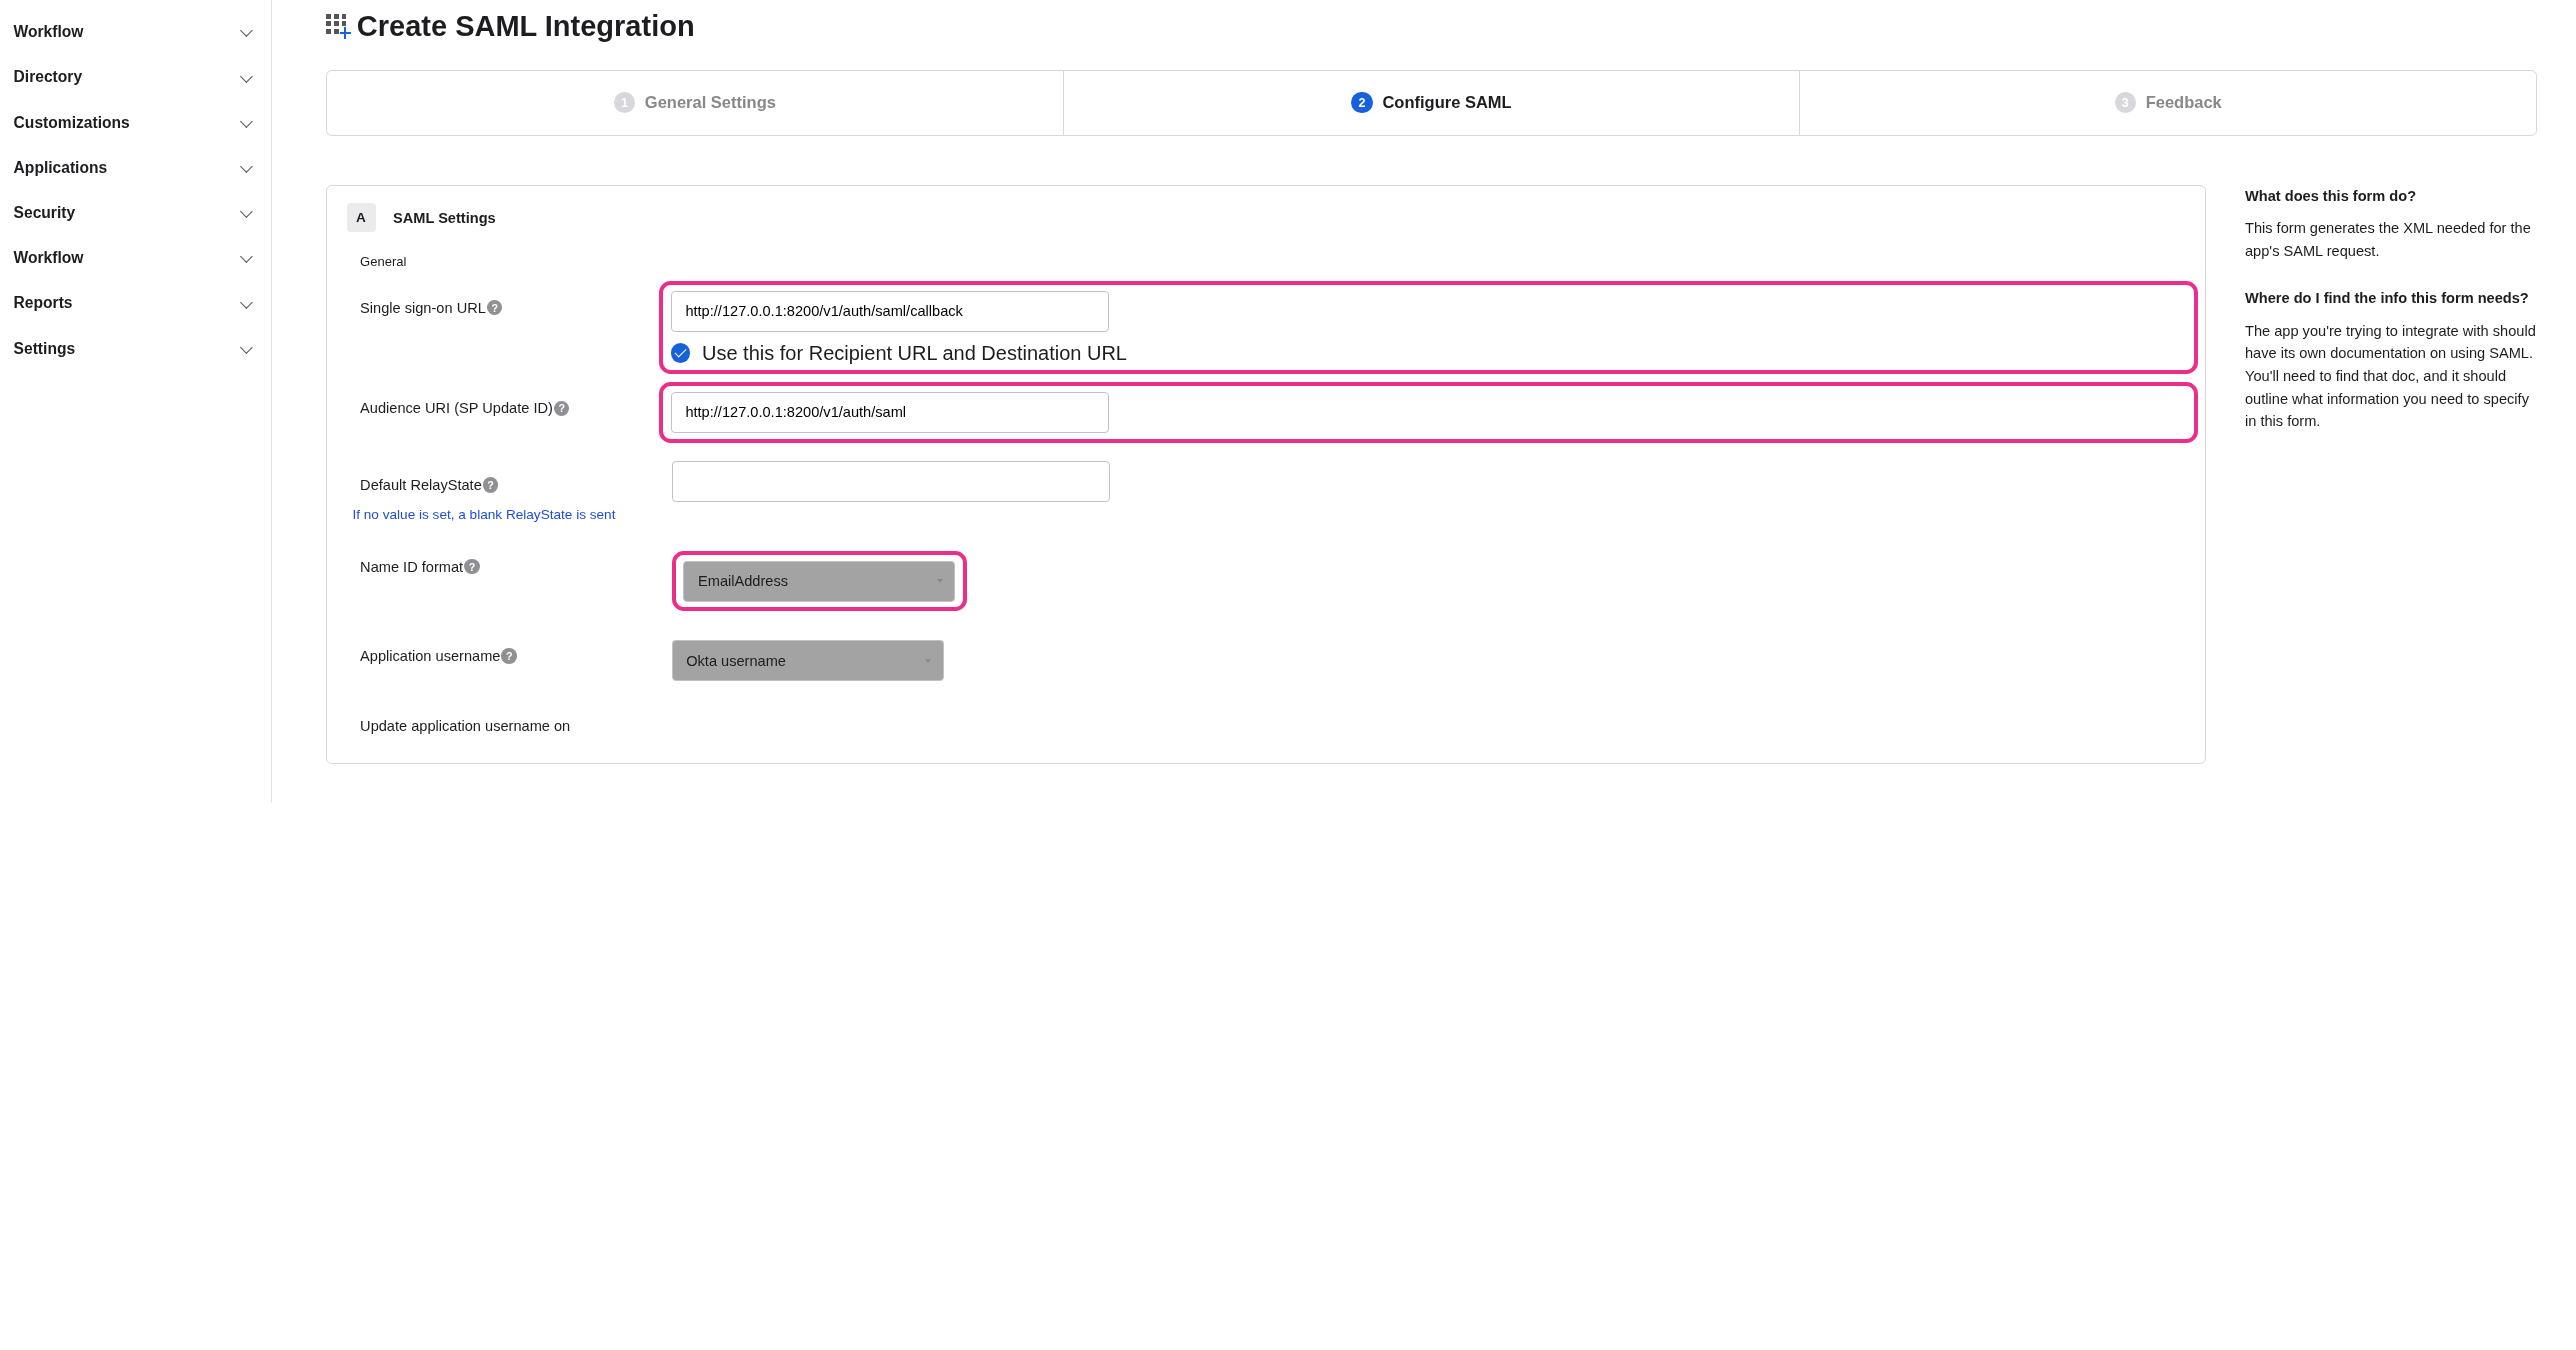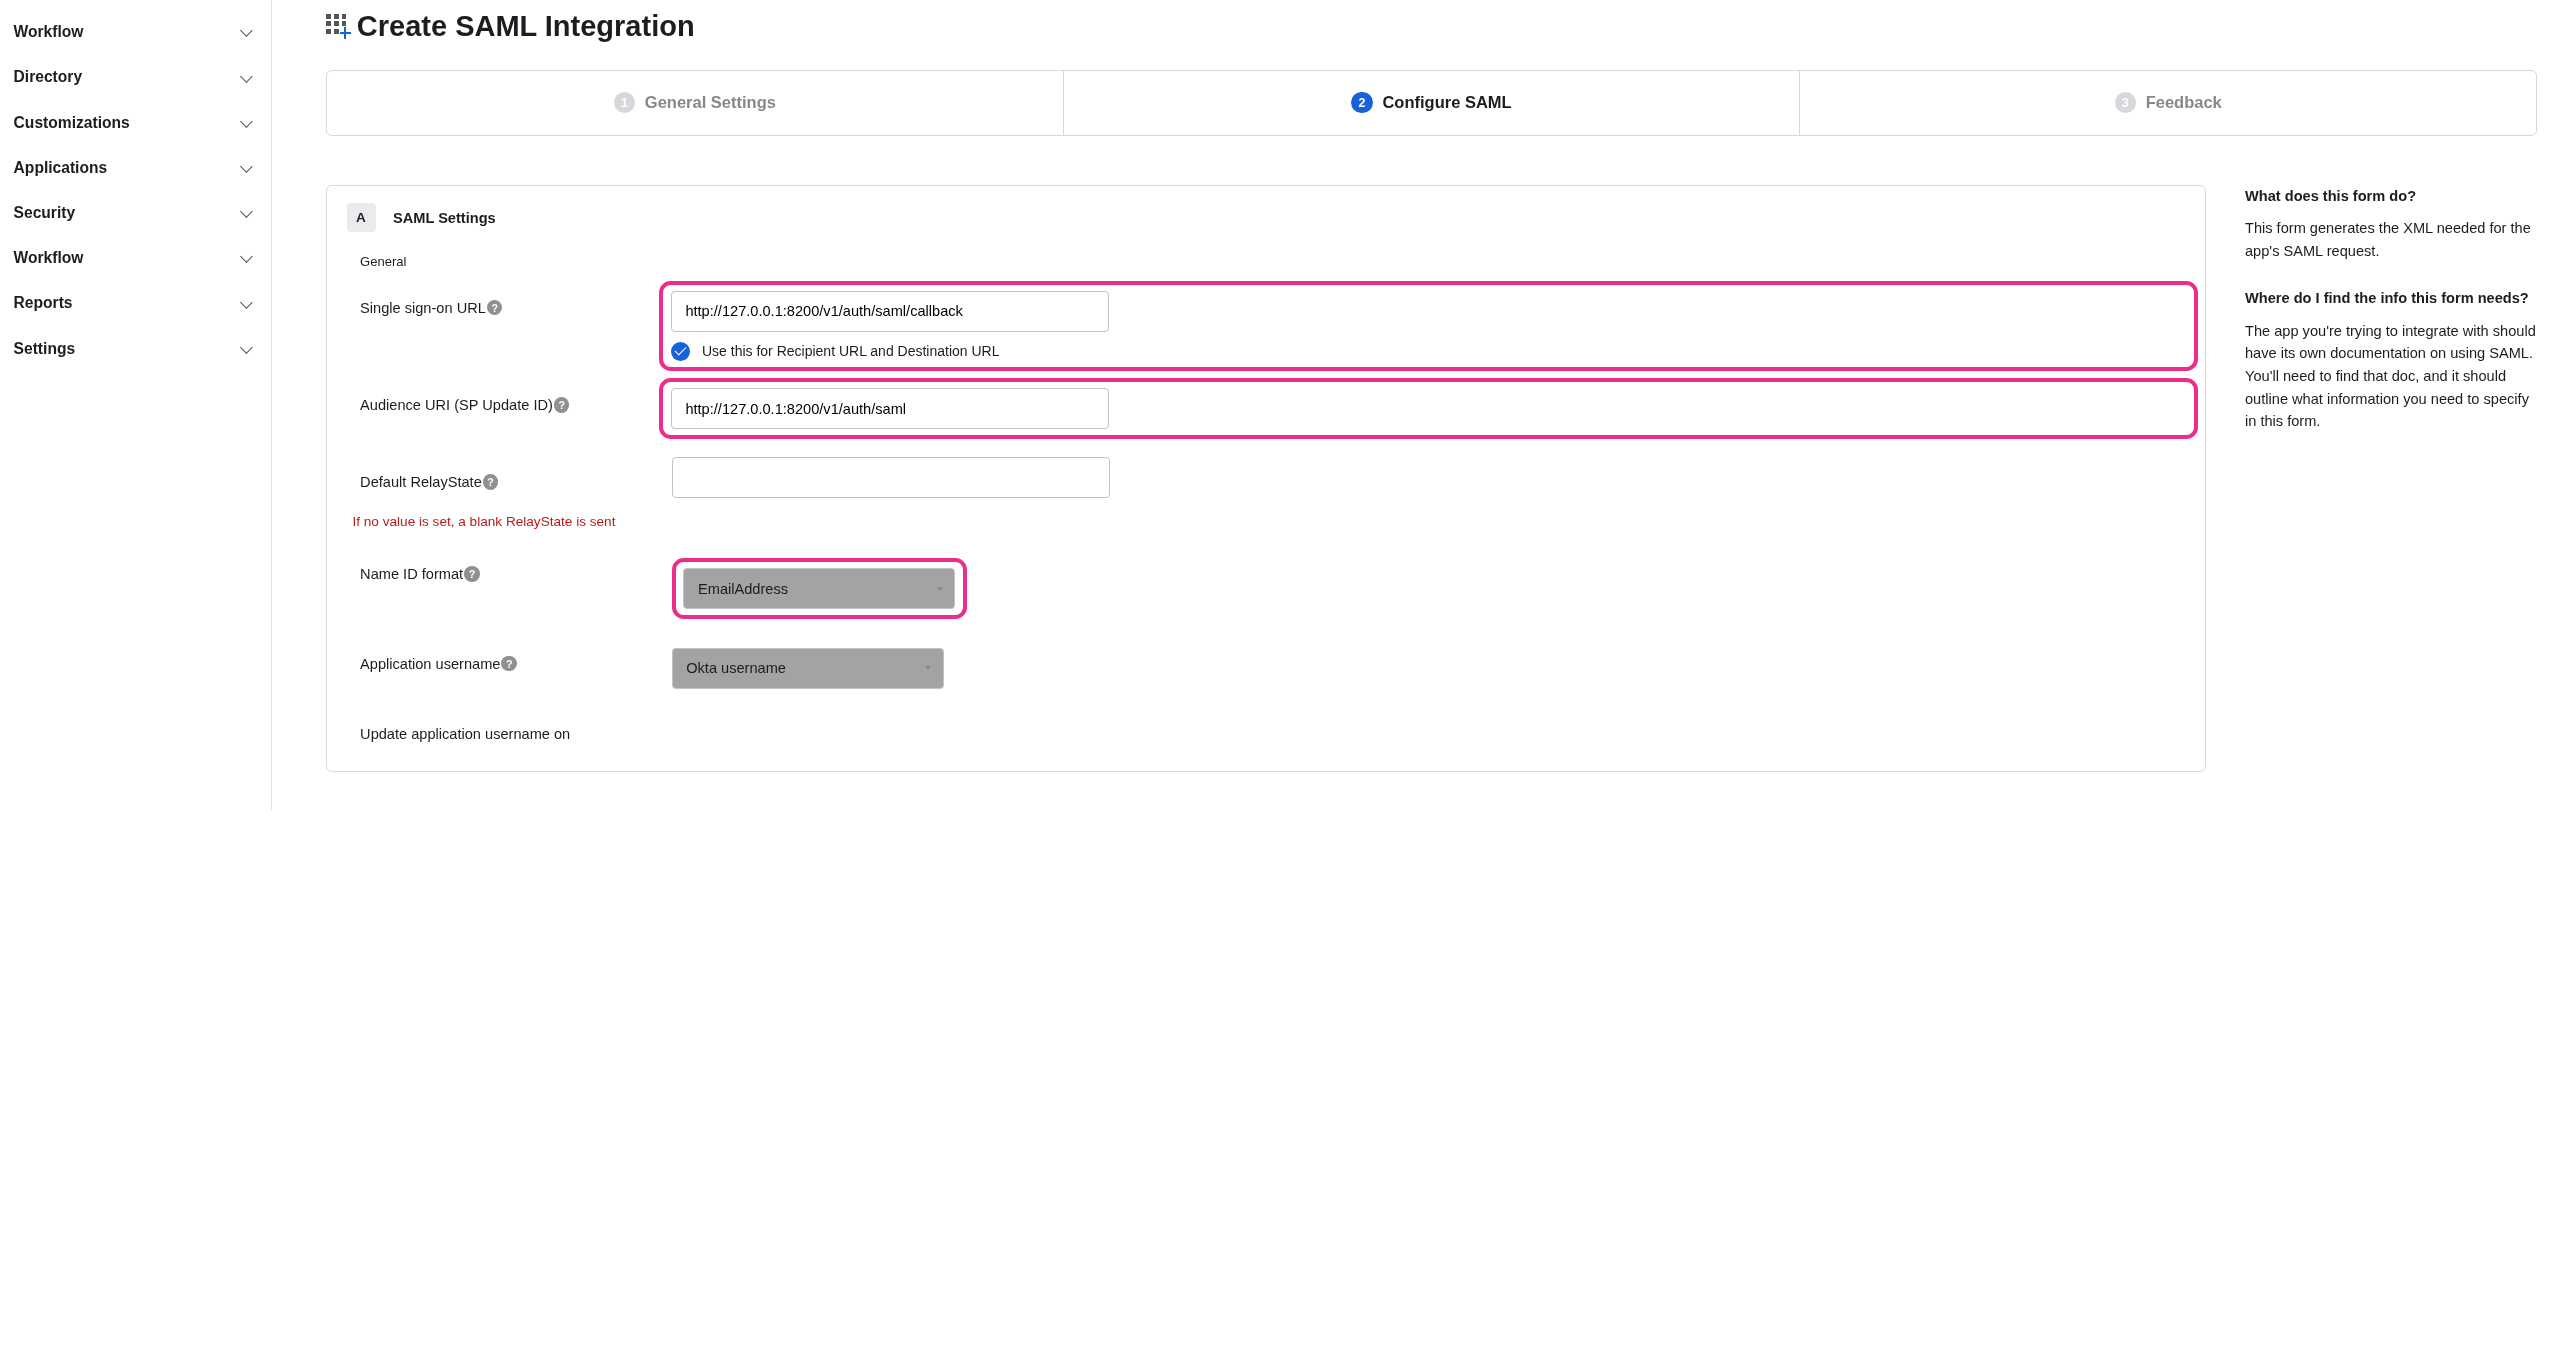--- a/index.html
+++ b/index.html
@@ -215,40 +215,40 @@
   display: inline-block;
   border: 4.9px solid #ec2e8b;
   border-radius: 11.7px;
   padding: 5.8px 7.8px;
 }
 .checkbox-row {
   display: flex;
   align-items: center;
   gap: 11.7px;
   margin-top: 9.7px;
-  font-size: 14px;
+  font-size: 20px;
 }
 .checkbox-checked {
   width: 19.5px; height: 19.5px;
   border-radius: 50%;
   background: #1662dd;
   display: flex; align-items: center; justify-content: center;
   flex-shrink: 0;
 }
 .checkbox-checked::after {
   content: "";
   width: 9.7px; height: 4.9px;
   border-left: 1.9px solid #fff;
   border-bottom: 1.9px solid #fff;
   transform: rotate(-45deg) translate(1px,-1px);
 }
 .note {
-  color: #b91c1c;
+  color: #1d4ed8;
   font-size: 13.6px;
-  margin-top: 12px;
+  margin-top: 1px;
   padding-left: 1.9px;
 }
 .info-col {
   width: 292px;
   font-size: 14.6px;
   line-height: 1.55;
 }
 .info-col h4 {
   font-weight: 700;
   margin-bottom: 9.7px;

